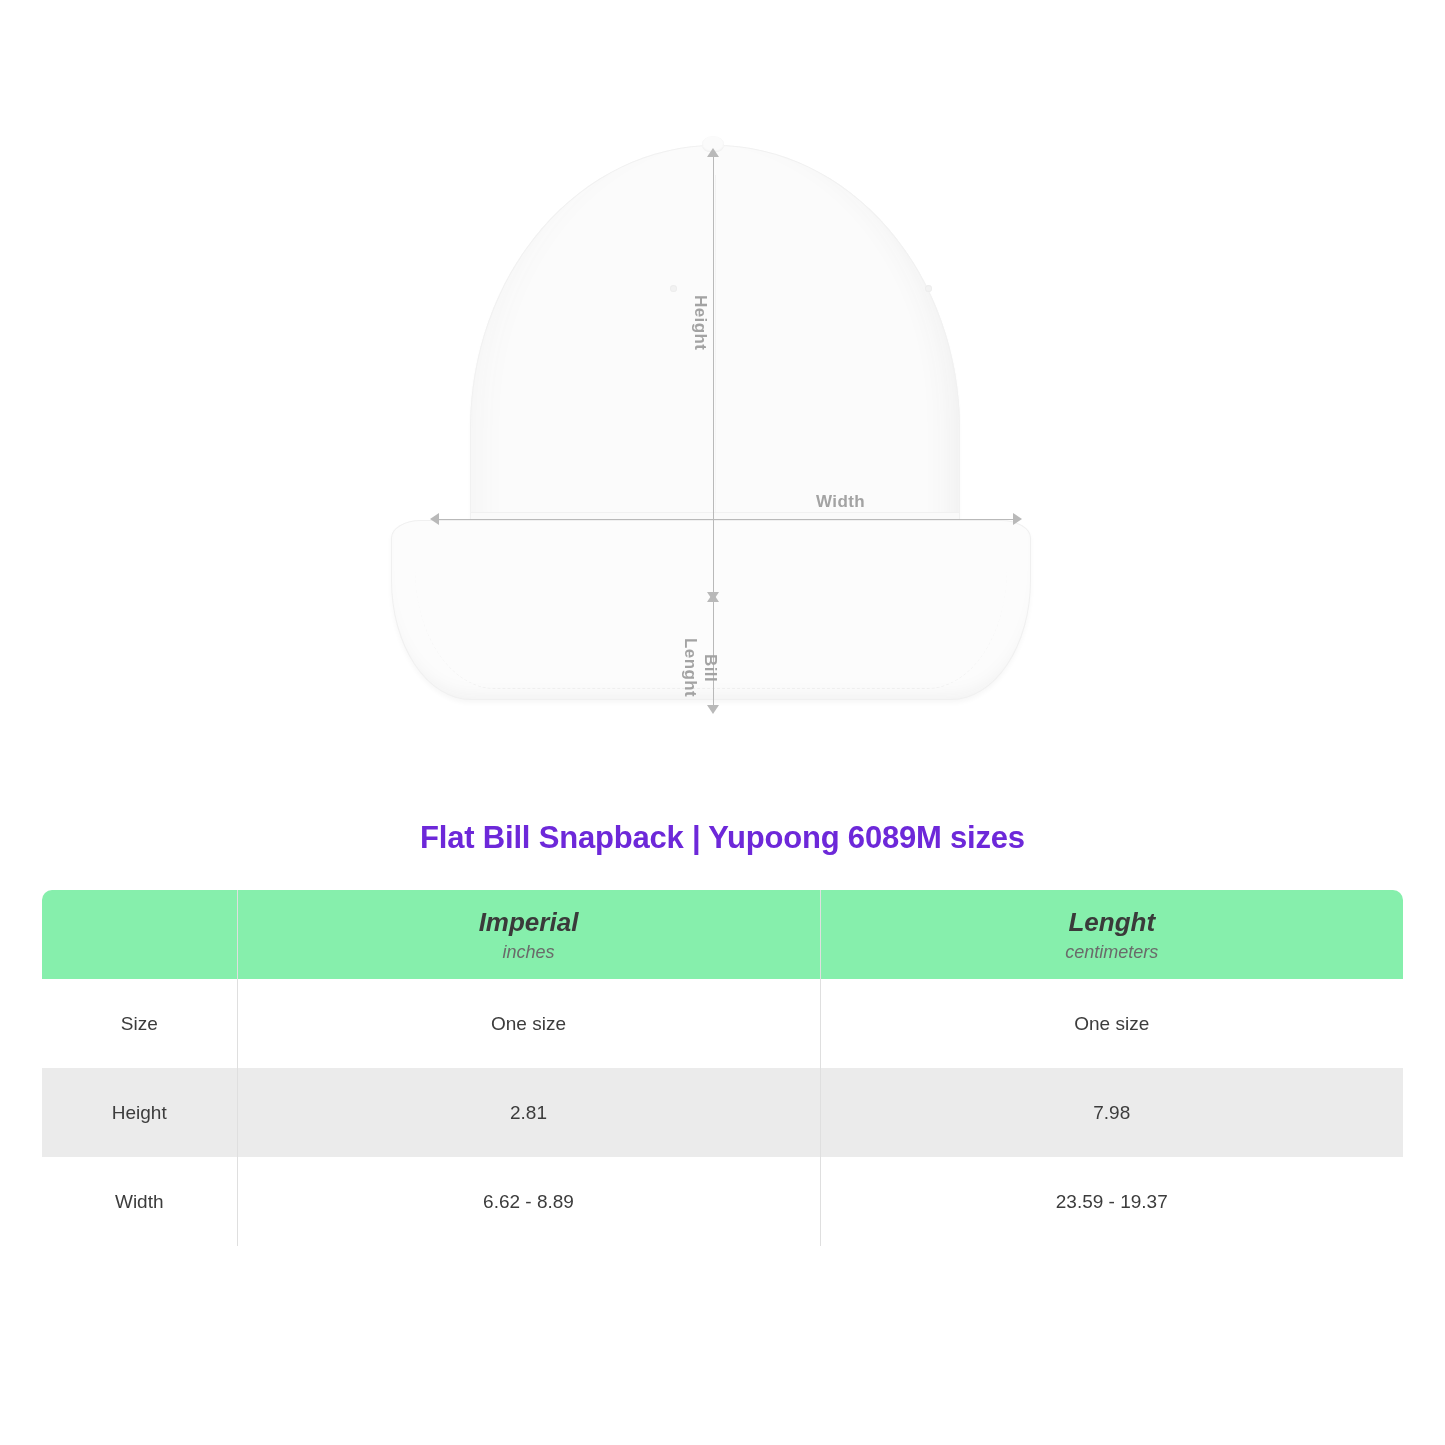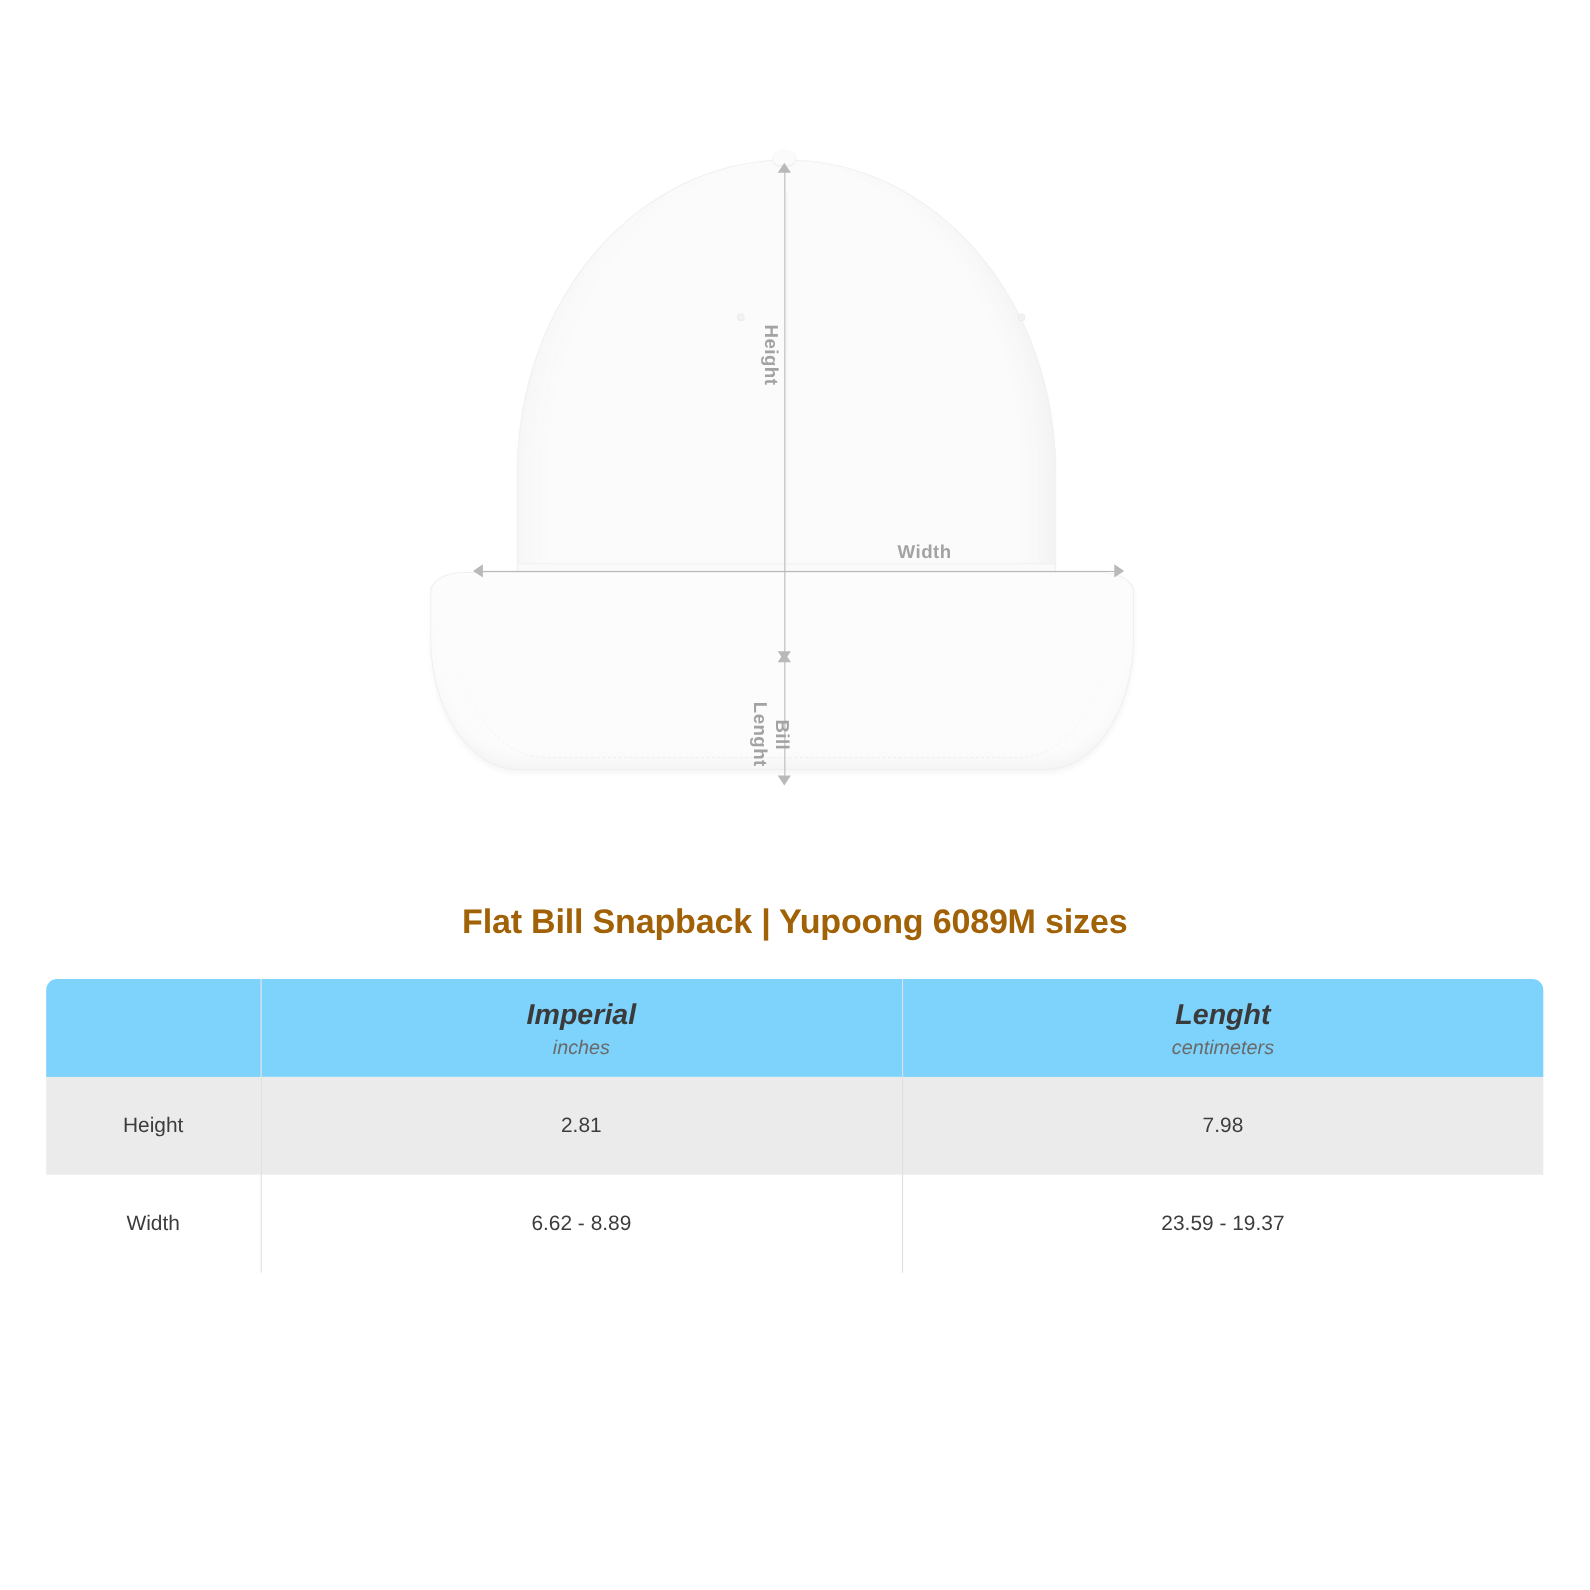--- a/index.html
+++ b/index.html
@@ -161,21 +161,21 @@
   }
 
   
   .titles {
     text-align: center;
     margin-top: 20px;
   }
   .chart-title {
     font-size: 31px;
     font-weight: bold;
-    color: #a16207;
+    color: #6d28d9;
     letter-spacing: -0.2px;
   }
   .chart-note {
     margin-top: 14px;
     font-size: 18px;
     font-style: italic;
     color: #6f6f6f;
   }
 
   
@@ -190,21 +190,21 @@
   }
   table.size-table td, table.size-table th {
     text-align: center;
     vertical-align: middle;
     font-size: 19px;
     color: #3c3c3c;
     font-weight: normal;
   }
   .unit-head td {
     height: 112px;
-    background: #7dd3fc;
+    background: #86efac;
   }
   .unit-head td:first-child {
     border-top-left-radius: 10px;
   }
   .unit-head td:last-child {
     border-top-right-radius: 10px;
   }
   .unit-name {
     font-size: 26px;
     font-style: italic;
@@ -286,20 +286,25 @@
         <td class="col-divider">
           <span class="unit-name">Imperial</span>
           <span class="unit-sub">inches</span>
         </td>
         <td>
           <span class="unit-name">Lenght</span>
           <span class="unit-sub">centimeters</span>
         </td>
       </tr>
 
+      <tr class="row-odd">
+        <td class="rowhead">Size</td>
+        <td class="col-divider">One size</td>
+        <td>One size</td>
+      </tr>
 
       <tr class="row-even">
         <td class="rowhead">Height</td>
         <td class="col-divider">2.81</td>
         <td>7.98</td>
       </tr>
 
       <tr class="row-odd">
         <td class="rowhead">Width</td>
         <td class="col-divider">6.62 - 8.89</td>

